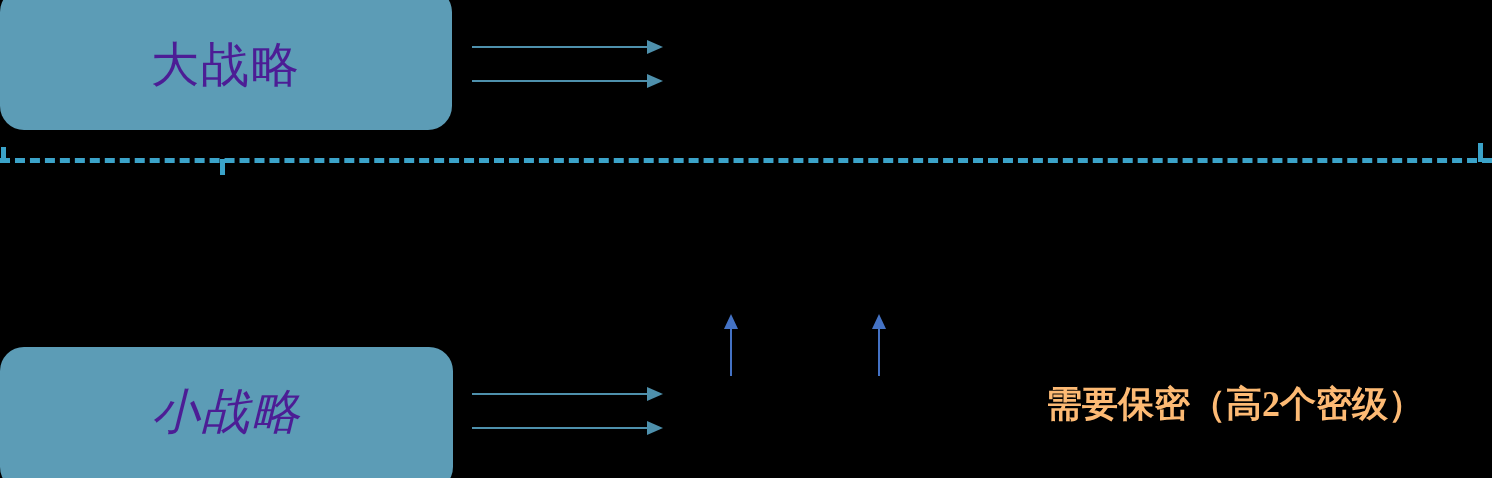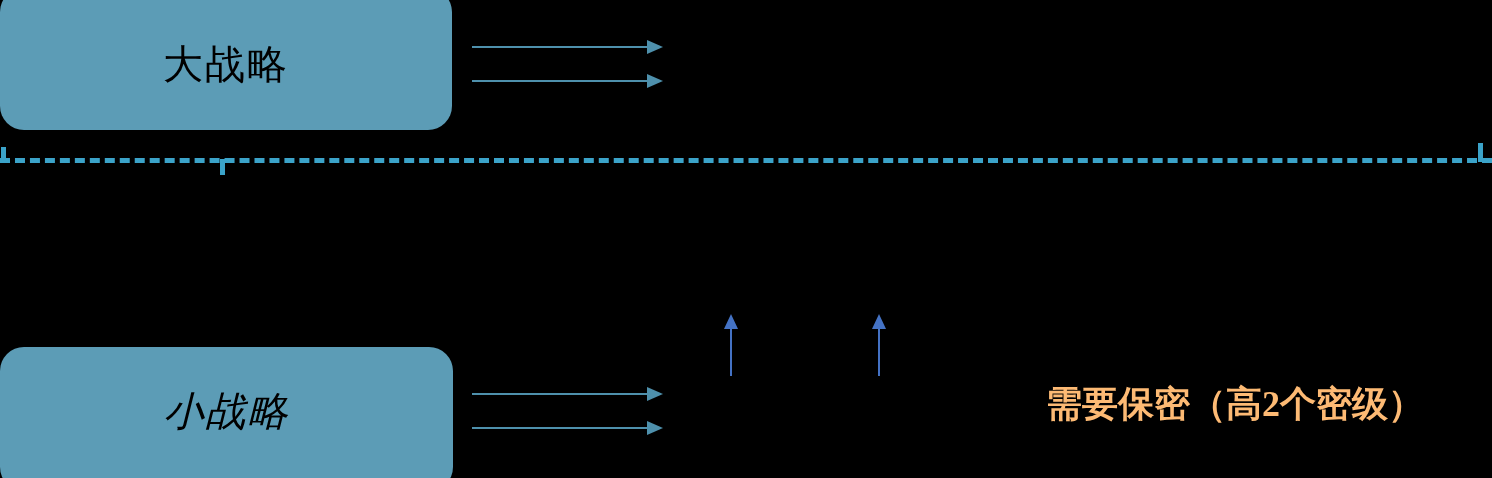--- a/index.html
+++ b/index.html
@@ -26,23 +26,23 @@
 
   .node-box {
     position: absolute;
     background: #5c9cb6;
     display: flex;
     align-items: center;
     justify-content: center;
   }
 
   .node-label {
-    color: #000000;
+    color: #4c1d95;
     font-family: "Liberation Serif", "DejaVu Serif", serif;
-    font-size: 40px;
+    font-size: 48px;
     font-weight: 400;
     letter-spacing: 2px;
     line-height: 1;
     white-space: nowrap;
   }
 
   
   #box-grand {
     left: 0px;
     top: -12px;

